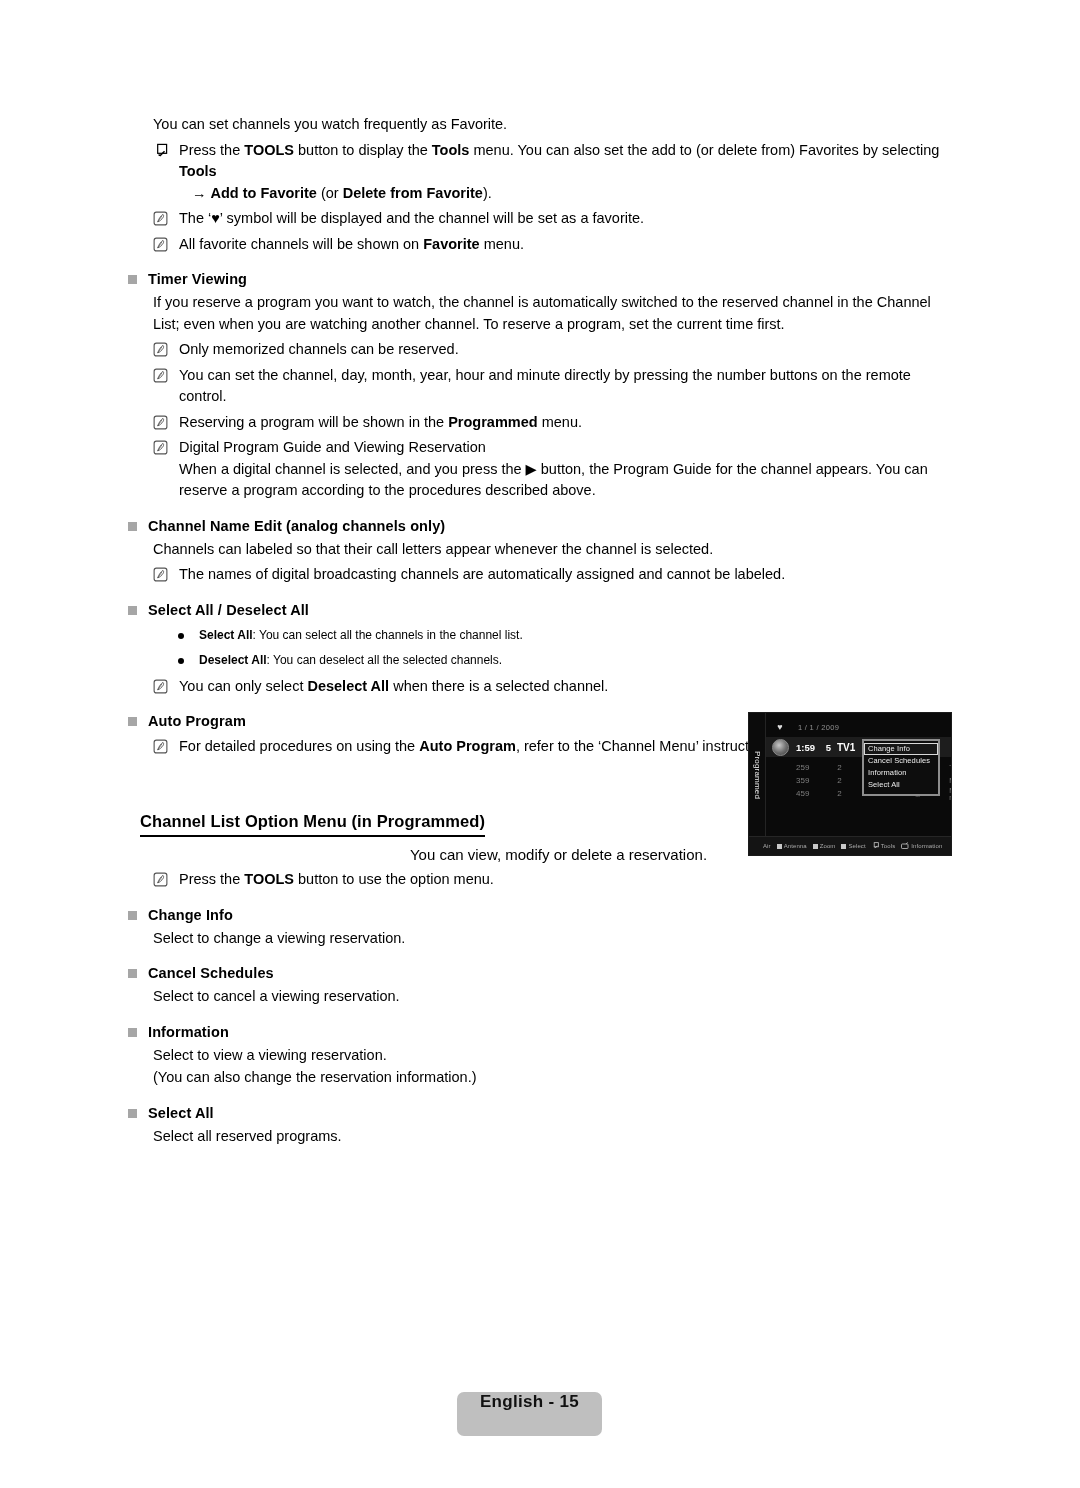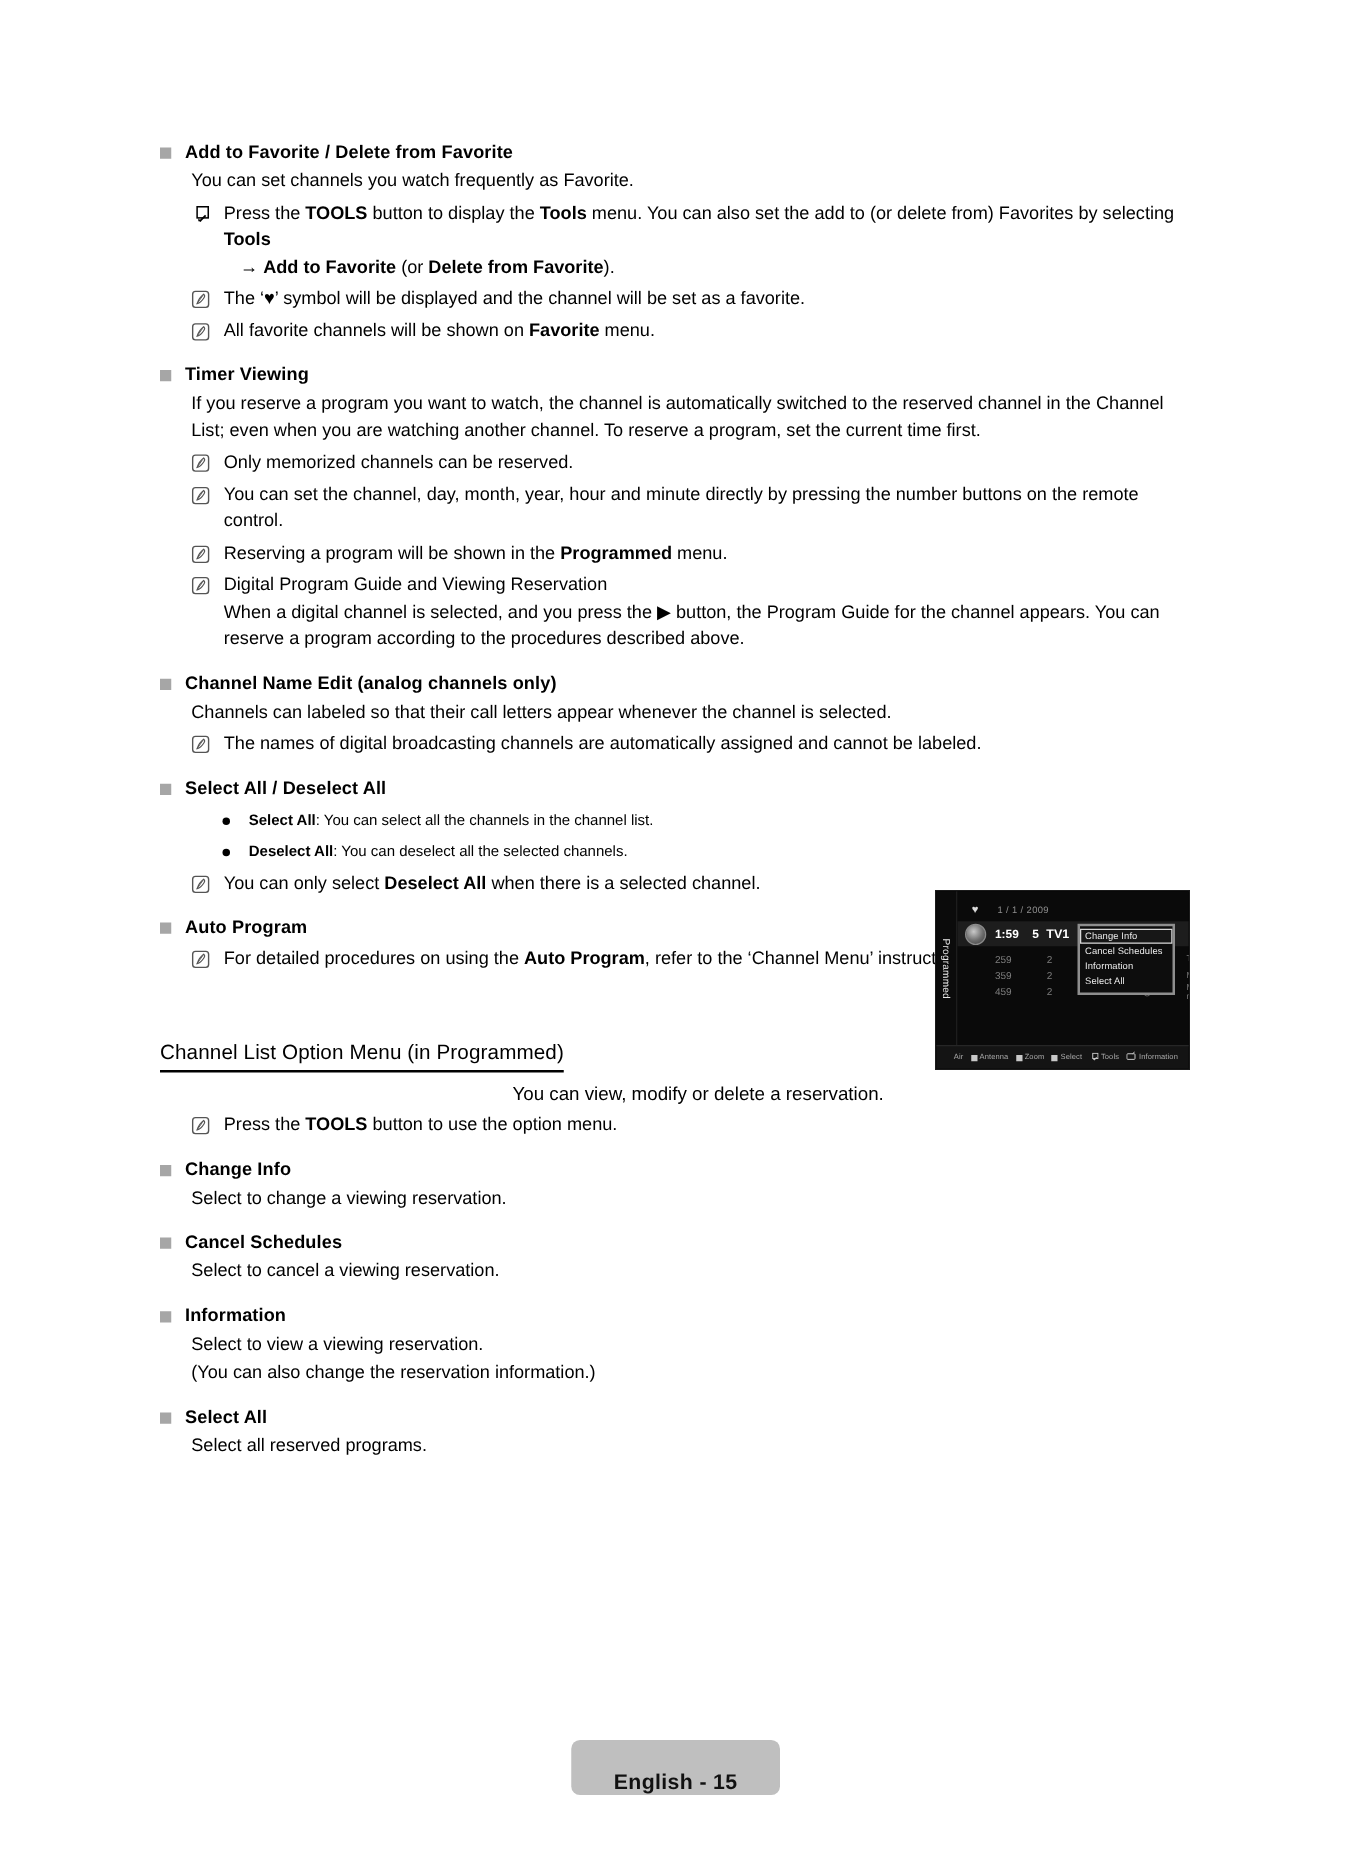--- a/index.html
+++ b/index.html
@@ -94,50 +94,50 @@
     background: #000;
     margin-top: 8px;
     margin-right: 15px;
   }
 
   b { font-weight: bold; }
 
   
   .main-heading {
     margin-top: 26px;
-    margin-left: 0px;
+    margin-left: 12px;
     display: inline-block;
     font-size: 16.5px;
-    font-weight: normal;
+    font-weight: bold;
     line-height: 22px;
     padding-bottom: 3px;
     border-bottom: 2.5px solid #000;
     letter-spacing: .1px;
   }
   .mh-wrap { margin-top: 26px; }
 
   .sub-para {
     font-size: 15px;
     line-height: 21.5px;
     margin-left: 29px;
     margin-top: 7px;
     text-align: center;
   }
 
   
   .footer {
     position: absolute;
     left: 457px;
     top: 1392px;
-    width: 167px;
+    width: 145px;
     height: 44px;
     background: #bfbfbf;
     border-radius: 7px;
     display: flex;
-    align-items: flex-end;
+    align-items: flex-start;
     justify-content: center;
   }
   .footer-txt {
     font-size: 17px;
     font-weight: bold;
     color: #111;
     letter-spacing: .3px;
   }
 
   
@@ -290,24 +290,20 @@
   .bb-ic { margin-right: 2px; display:inline-block; }
 </style>
 </head>
 <body>
 
 <div class="page">
 
   <div class="content">
 
     <div class="sec">
-      <div class="sq-head first">
-        <span class="sq-bullet"></span>
-        <span class="sq-title">Add to Favorite / Delete from Favorite</span>
-      </div>
       <div class="para">You can set channels you watch frequently as Favorite.</div>
 
       <div class="note">
         <span class="note-ico">
           <svg viewBox="0 0 16 16" width="15" height="15">
             <rect x="5" y="1.5" width="9.5" height="9.5" fill="none" stroke="#000" stroke-width="1.3"></rect>
             <path d="M12.3 8.8 L7.2 13.9" stroke="#000" stroke-width="1.6" fill="none"></path>
             <path d="M8.6 13.9 L6.0 13.9 L6.0 11.3 Z" fill="#000"></path>
           </svg>
         </span>

